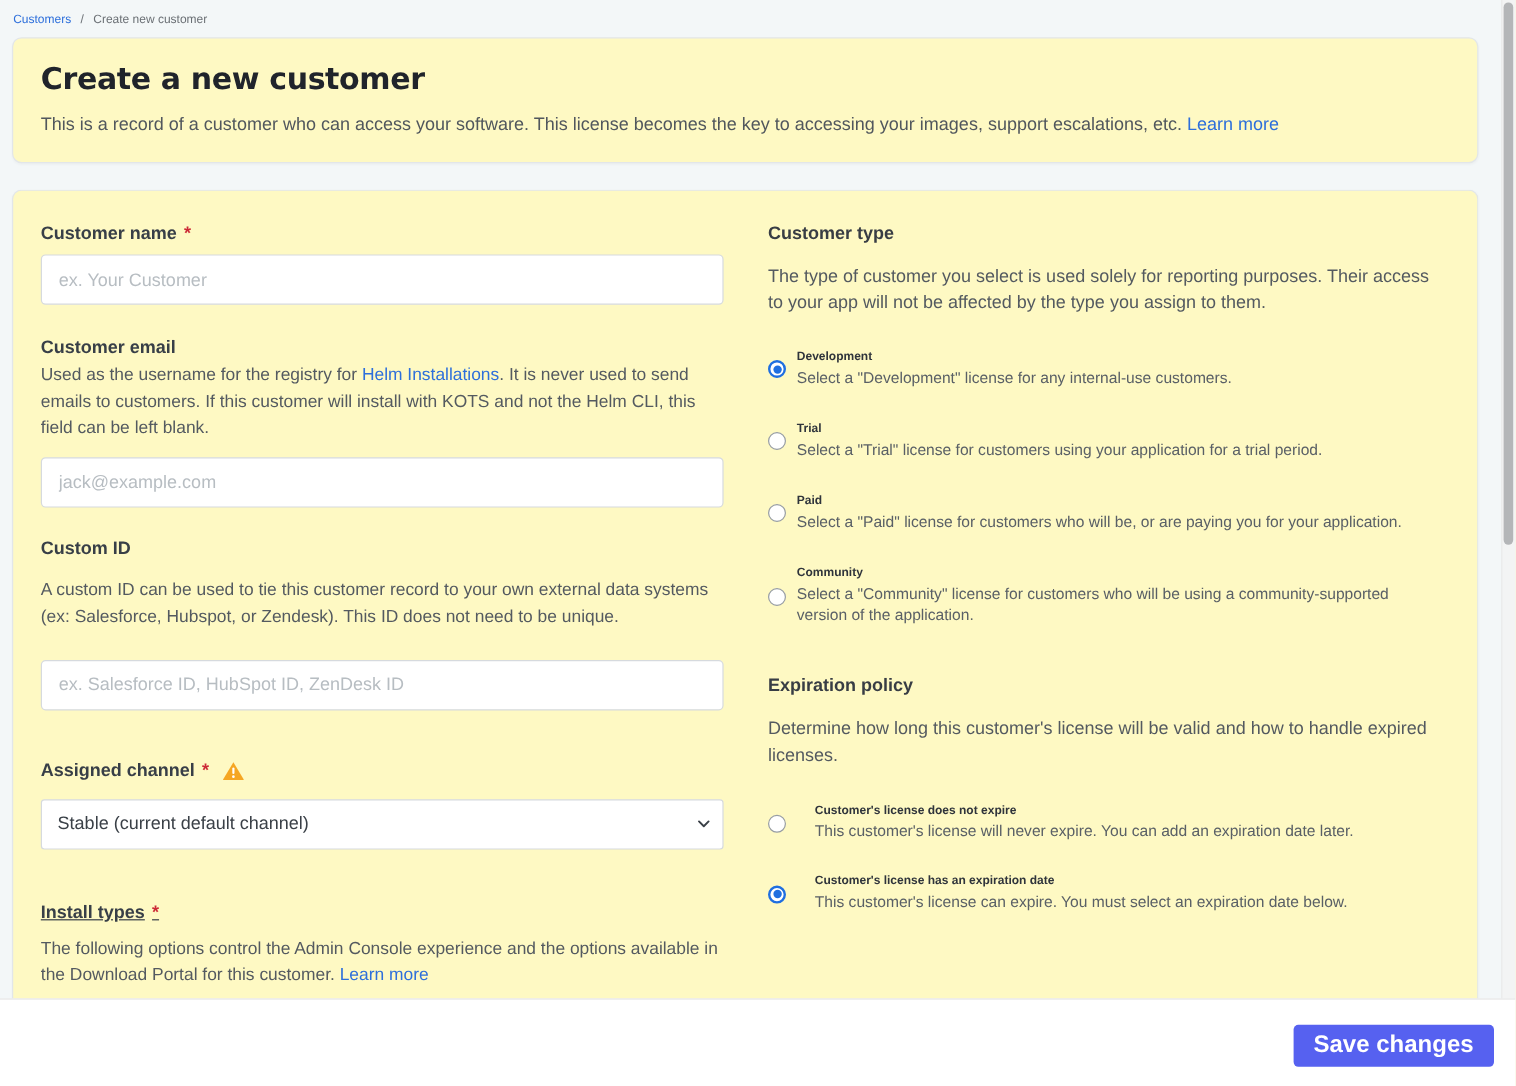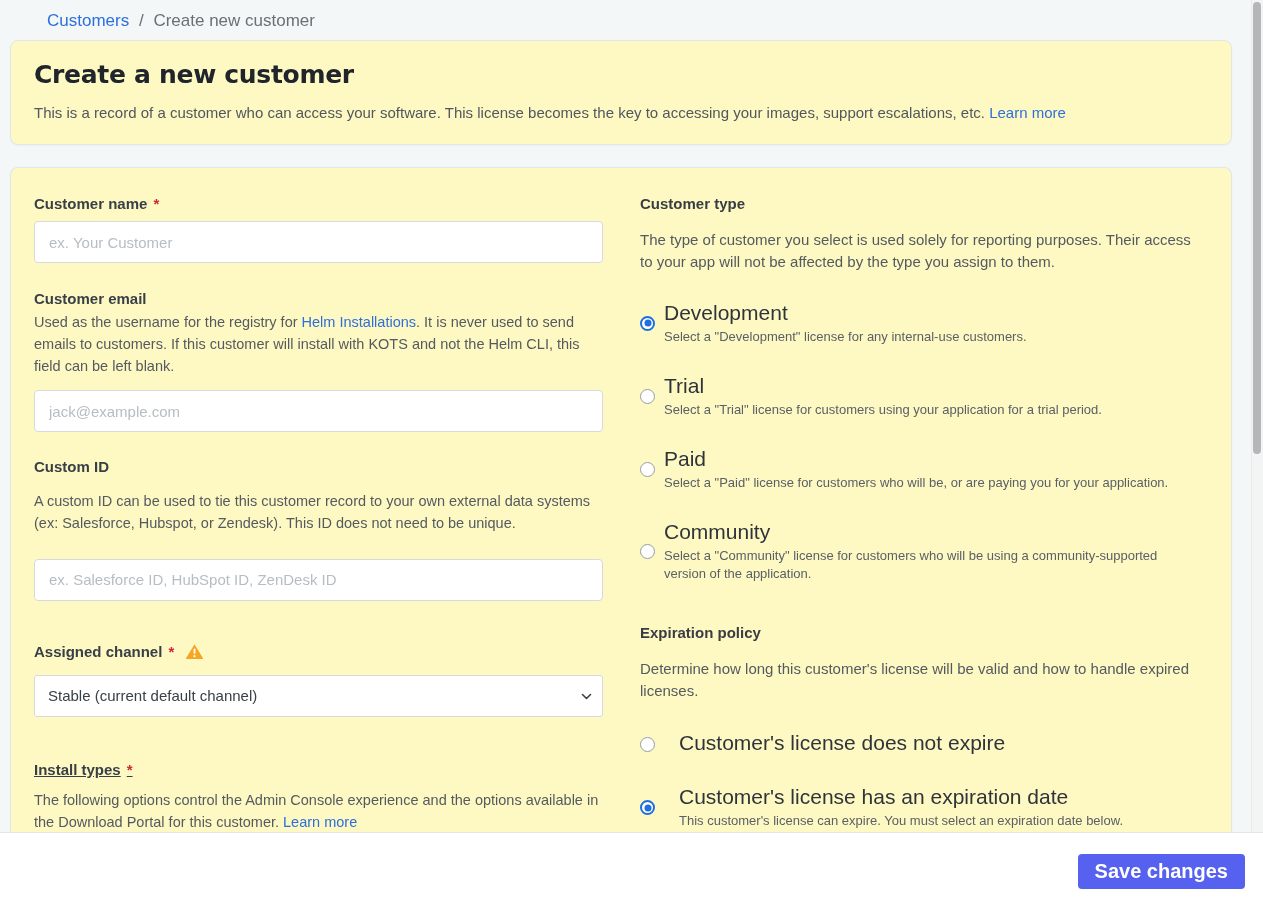--- a/index.html
+++ b/index.html
@@ -5,21 +5,21 @@
   * { box-sizing: border-box; margin: 0; padding: 0; }
   html, body { width: 1263px; height: 905px; overflow: hidden; }
   body {
     font-family: "Liberation Sans", sans-serif;
     background: #f3f7f8;
     color: #51575d;
   }
   .page { position: relative; width: 1263px; height: 905px; overflow: hidden; }
 
   
-  .breadcrumb { padding: 11px 0 9px 11px; font-size: 17px; color: #6b7075; margin-left: 36px; }
+  .breadcrumb { padding: 11px 0 9px 11px; font-size: 10px; color: #6b7075; }
   .breadcrumb a { color: #2d6fdb; text-decoration: none; cursor: pointer; }
   .breadcrumb .sep { margin: 0 5px; color: #6b7075; }
 
   
   .card {
     background: #fef9c3;
     border: 1px solid #e2e6e9;
     border-radius: 8px;
     box-shadow: 0 1px 2px rgba(0,0,0,0.03);
     margin-left: 10px;
@@ -98,21 +98,21 @@
     border: 1.5px solid #979da3; border-radius: 50%;
     background: #fff; position: relative; cursor: pointer;
   }
   .radio.checked { border: 2px solid #1f6fe0; }
   .radio.checked::after {
     content: ""; position: absolute; left: 50%; top: 50%;
     width: 7px; height: 7px; border-radius: 50%;
     background: #1f6fe0; transform: translate(-50%, -50%);
   }
   .option-text { flex: 1; min-width: 0; }
-  .option-title { font-size: 21px; font-weight: 400; color: #2f343b; margin-bottom: 3px; }
+  .option-title { font-size: 10px; font-weight: 700; color: #2f343b; margin-bottom: 3px; }
   .option-desc { font-size: 13px; color: #5a6066; line-height: 1.4; }
 
   .checkbox-row { display: flex; align-items: center; gap: 8px; margin: 8px 0 0 5px; }
   .checkbox {
     width: 13px; height: 13px; flex: none;
     border: 1.5px solid #8f959b; border-radius: 2px; background: #fff; cursor: pointer;
   }
   .checkbox-label { font-size: 13px; color: #494f56; }
 
   .ct-option { margin-bottom: 28px; }
@@ -269,20 +269,21 @@
       </div>
 
       <div class="exp-section">
         <div class="section-heading">Expiration policy</div>
         <p class="section-desc">Determine how long this customer's license will be valid and how to handle expired licenses.</p>
 
         <div class="option-row exp-option">
           <span class="radio"></span>
           <div class="option-text">
             <div class="option-title">Customer's license does not expire</div>
+            <div class="option-desc">This customer's license will never expire. You can add an expiration date later.</div>
           </div>
         </div>
 
         <div class="option-row exp-option">
           <span class="radio checked"></span>
           <div class="option-text">
             <div class="option-title">Customer's license has an expiration date</div>
             <div class="option-desc">This customer's license can expire. You must select an expiration date below.</div>
           </div>
         </div>

